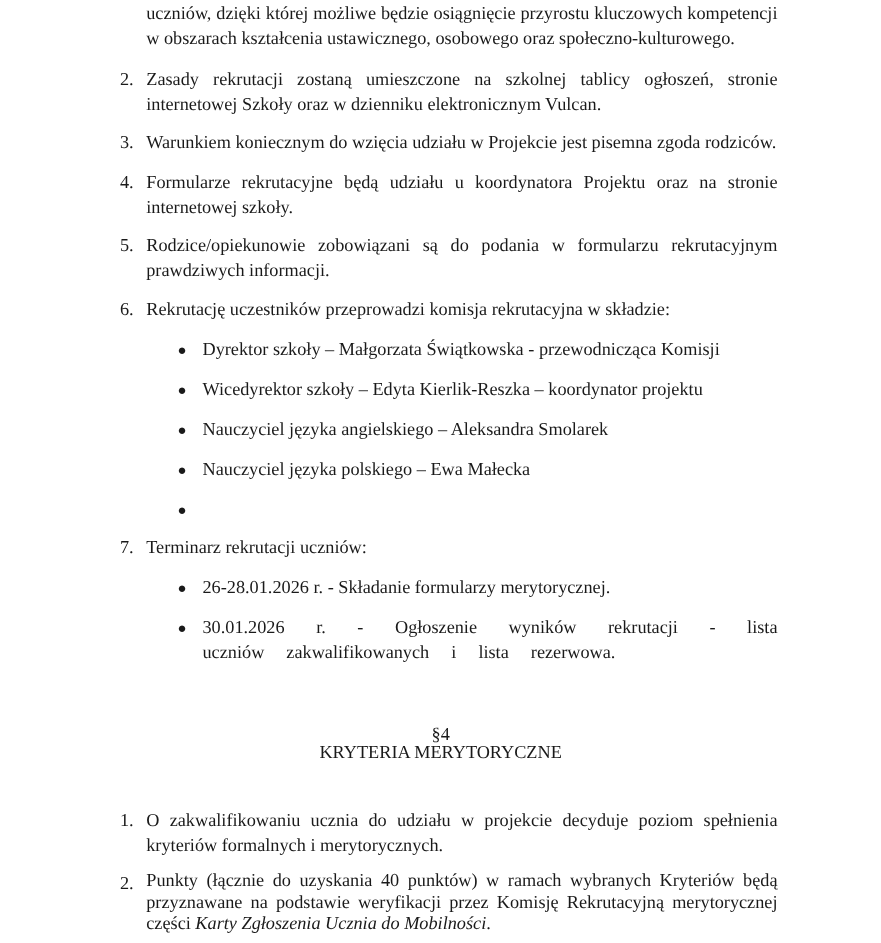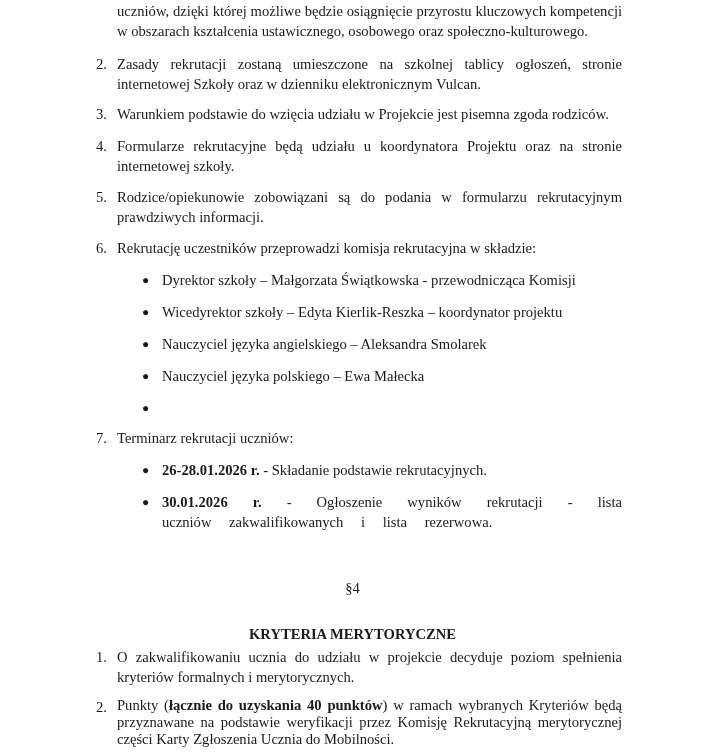--- a/index.html
+++ b/index.html
@@ -13,43 +13,43 @@
     }
     .page { position: relative; width: 705px; height: 552px; }
     .block { position: absolute; left: 96px; width: 526px; }
     .item { display: flex; }
     .num { width: 21px; flex: 0 0 21px; }
     .txt { flex: 1; text-align: justify; }
     .bullets { position: absolute; left: 142px; width: 480px; }
     .bullet { display: flex; }
     .dot { width: 20px; flex: 0 0 20px; font-size: 12px; }
     .heading { position: absolute; left: 0; width: 705px; text-align: center; }
-    .b { font-weight: bold; }
-    .i { }
+    .b { font-weight: normal; }
+    .i { font-style: italic; }
   </style>
 </head>
 <body>
 
 <div class="page">
 
   <div class="block" style="top:1px; left:117px; width:505px;">
     <div class="txt">uczniów, dzięki której możliwe będzie osiągnięcie przyrostu kluczowych kompetencji w obszarach kształcenia ustawicznego, osobowego oraz społeczno-kulturowego.</div>
   </div>
 
   <div class="block" style="top:54px;">
     <div class="item">
       <span class="num">2.</span>
       <span class="txt">Zasady rekrutacji zostaną umieszczone na szkolnej tablicy ogłoszeń, stronie internetowej Szkoły oraz w dzienniku elektronicznym Vulcan.</span>
     </div>
   </div>
 
   <div class="block" style="top:104px;">
     <div class="item">
       <span class="num">3.</span>
-      <span class="txt">Warunkiem podstawie do wzięcia udziału w Projekcie jest pisemna zgoda rodziców.</span>
+      <span class="txt">Warunkiem koniecznym do wzięcia udziału w Projekcie jest pisemna zgoda rodziców.</span>
     </div>
   </div>
 
   <div class="block" style="top:136px;">
     <div class="item">
       <span class="num">4.</span>
       <span class="txt">Formularze rekrutacyjne będą udziału u koordynatora Projektu oraz na stronie internetowej szkoły.</span>
     </div>
   </div>
 
@@ -92,30 +92,30 @@
   <div class="block" style="top:428px;">
     <div class="item">
       <span class="num">7.</span>
       <span class="txt">Terminarz rekrutacji uczniów:</span>
     </div>
   </div>
 
   <div class="bullets" style="top:460px;">
     <div class="bullet" style="margin-bottom:12px;">
       <span class="dot">●</span>
-      <span class="txt"><span class="b">26-28.01.2026 r.</span><span> - Składanie podstawie rekrutacyjnych.</span></span>
+      <span class="txt"><span class="b">26-28.01.2026 r.</span><span> - Składanie formularzy merytorycznej.</span></span>
     </div>
     <div class="bullet">
       <span class="dot">●</span>
       <span class="txt" style="word-spacing:14px;"><span class="b">30.01.2026 r.</span><span> - Ogłoszenie wyników rekrutacji - lista uczniów zakwalifikowanych i lista  rezerwowa.</span></span>
     </div>
   </div>
 
   <div class="heading" style="top:578px;">§4</div>
-  <div class="heading b" style="top:592px;margin-top:32px;">KRYTERIA MERYTORYCZNE</div>
+  <div class="heading b" style="top:592px;">KRYTERIA MERYTORYCZNE</div>
 
   <div class="block" style="top:647px;">
     <div class="item">
       <span class="num">1.</span>
       <span class="txt">O zakwalifikowaniu ucznia do udziału w projekcie decyduje poziom spełnienia kryteriów formalnych i merytorycznych.</span>
     </div>
   </div>
 
   <div class="block" style="top:697px;">
     <div class="item">

